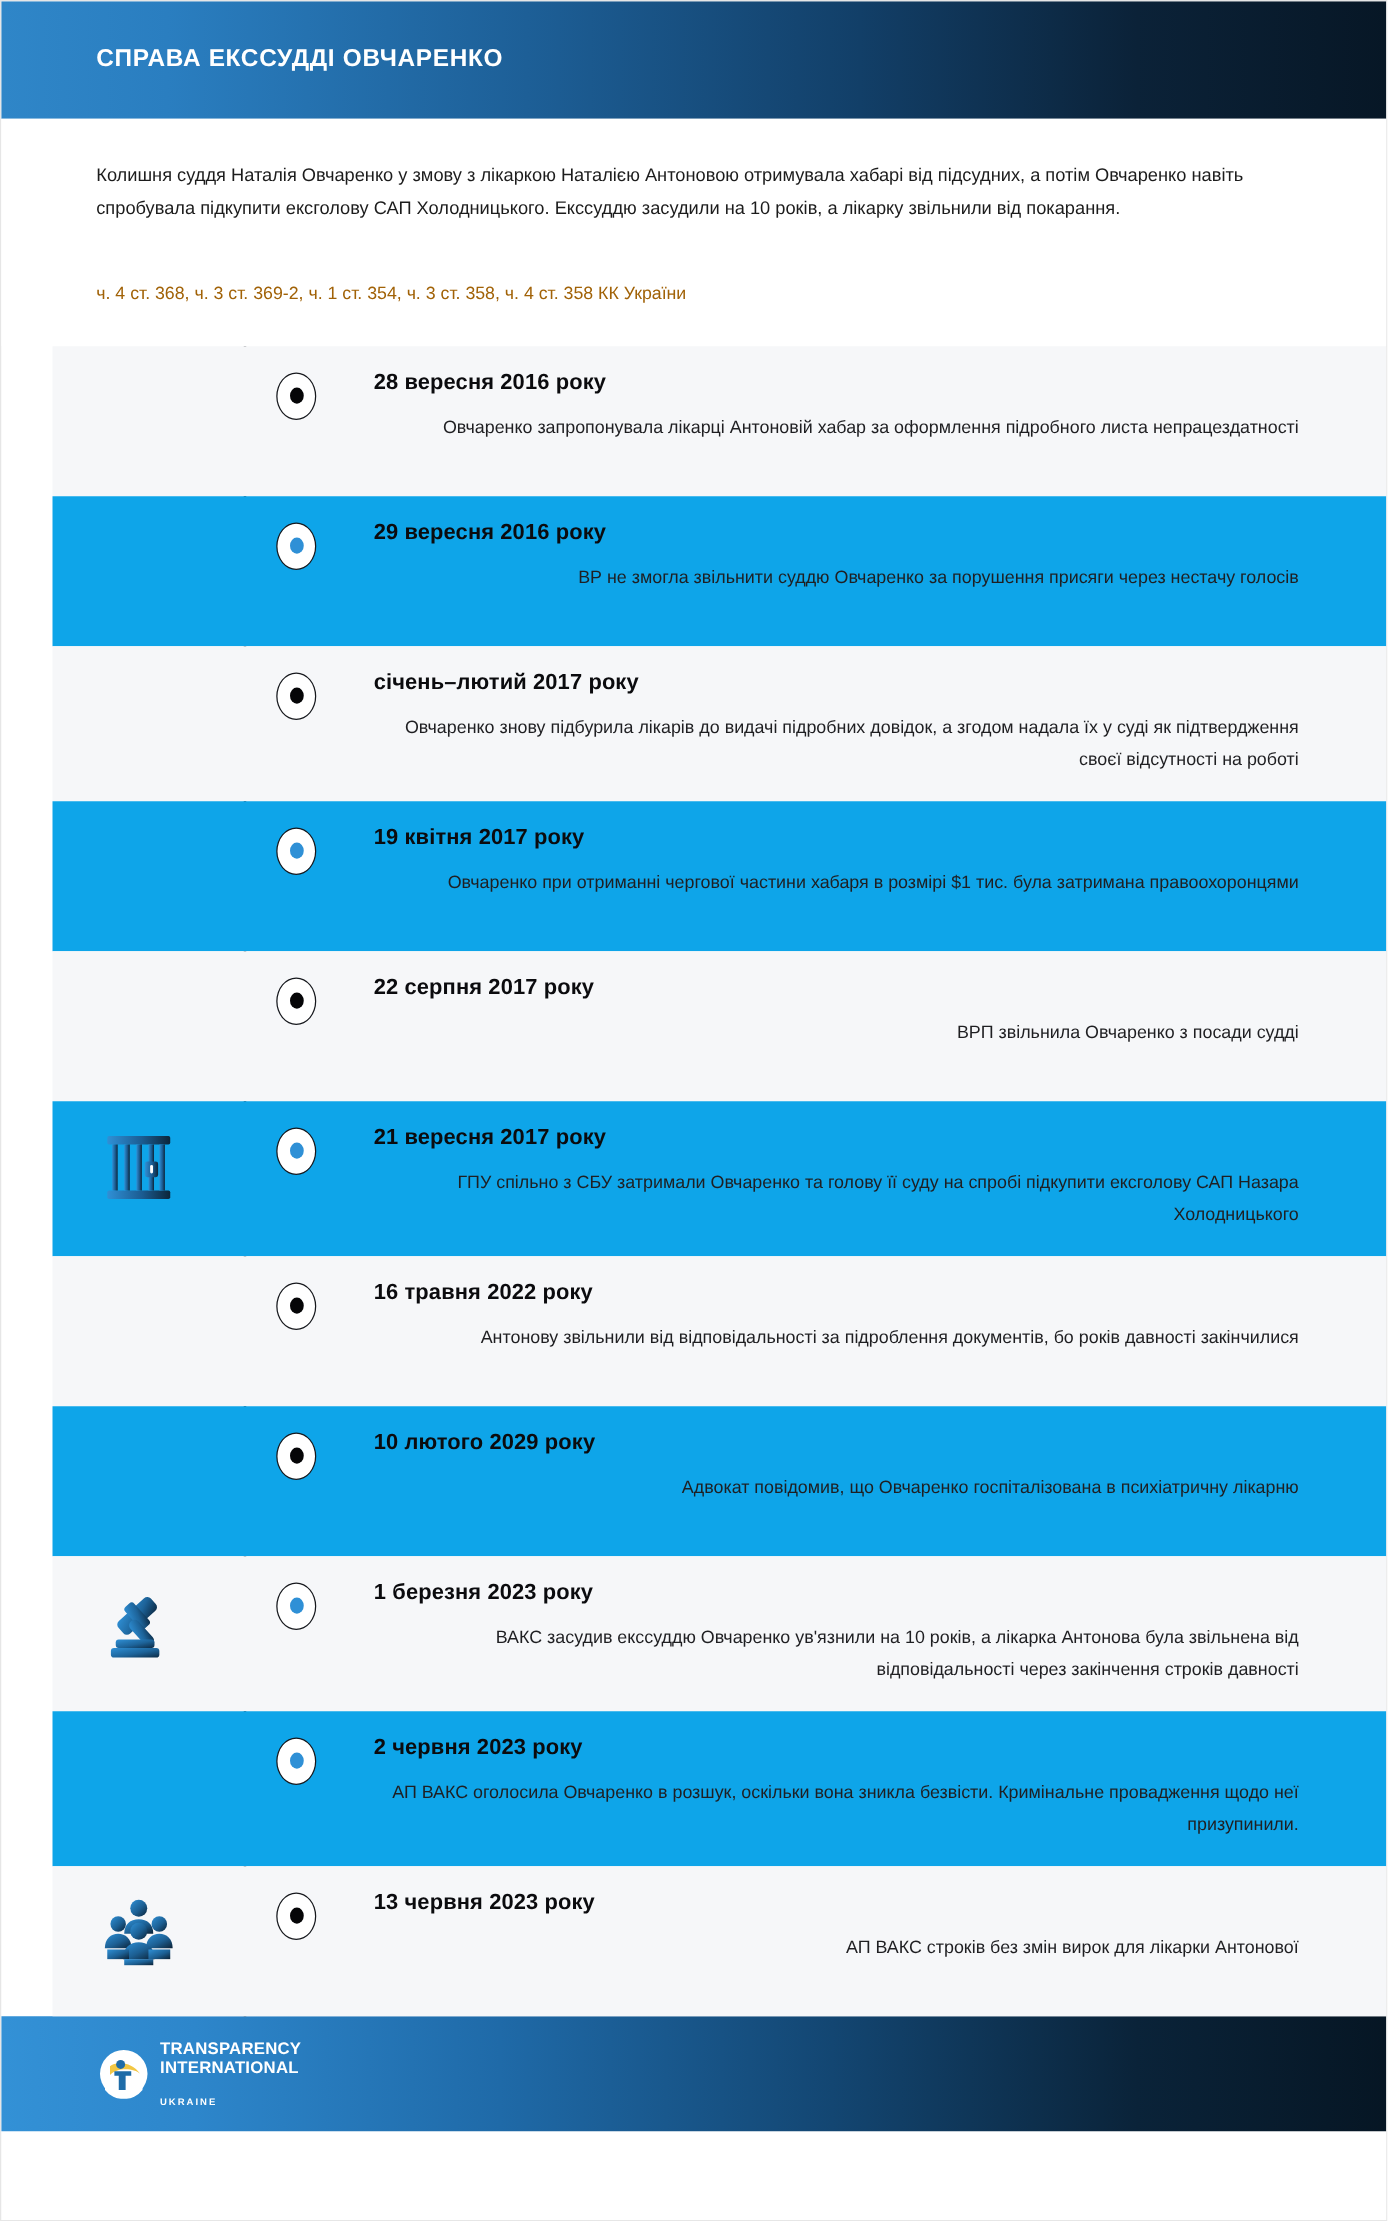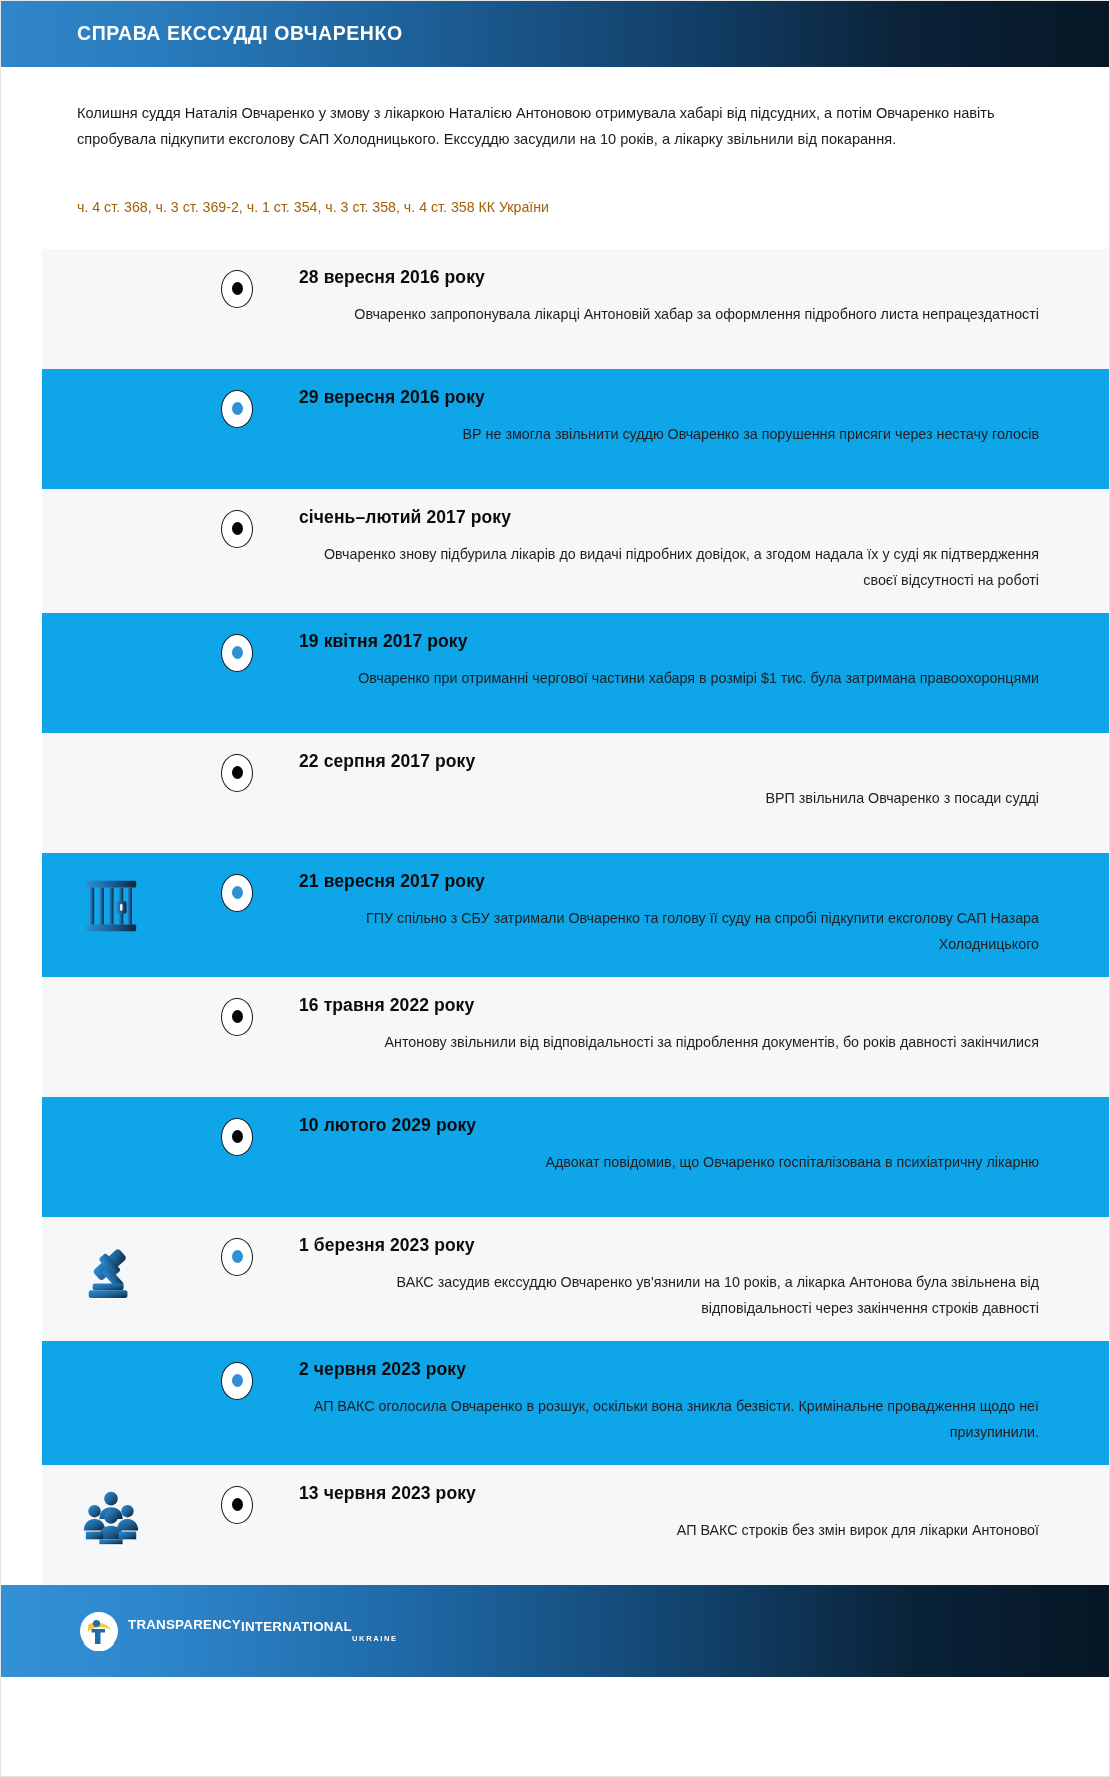--- a/index.html
+++ b/index.html
@@ -18,21 +18,21 @@
     min-height: 1777px;
     position: relative;
     background: #ffffff;
     border: 1px solid #e6e6e6;
     box-sizing: border-box;
     overflow: hidden;
   }
 
   
   .header {
-    height: 66px;
+    height: 94px;
     background: linear-gradient(90deg, #2f86c8 0%, #2a7ec0 12%, #1d5f97 38%, #123f68 62%, #0b2238 82%, #071726 100%);
     display: flex;
     align-items: center;
     padding: 0 0 0 76px;
     box-sizing: border-box;
   }
   .header-title {
     color: #ffffff;
     font-size: 19.5px;
     font-weight: bold;
@@ -158,37 +158,37 @@
     padding-left: 78px;
     box-sizing: border-box;
   }
   .logo-wrap {
     display: flex;
     align-items: center;
     gap: 9px;
   }
   .logo-text {
     display: flex;
-    flex-direction: row;
+    flex-direction: column;
     line-height: 1;
   }
   .logo-l1, .logo-l2 {
     color: #ffffff;
     font-size: 13.4px;
     font-weight: bold;
     letter-spacing: 0.2px;
   }
   .logo-l2 { margin-top: 2px; }
   .logo-l3 {
     color: #ffffff;
     font-size: 7.6px;
     font-weight: bold;
     letter-spacing: 1.6px;
     margin-top: 17px;
-    text-align: right;
+    text-align: left;
   }
 </style>
 </head>
 <body>
 
 <div class="page">
 
   <div class="header">
     <div class="header-title">СПРАВА ЕКССУДДІ ОВЧАРЕНКО</div>
   </div>

